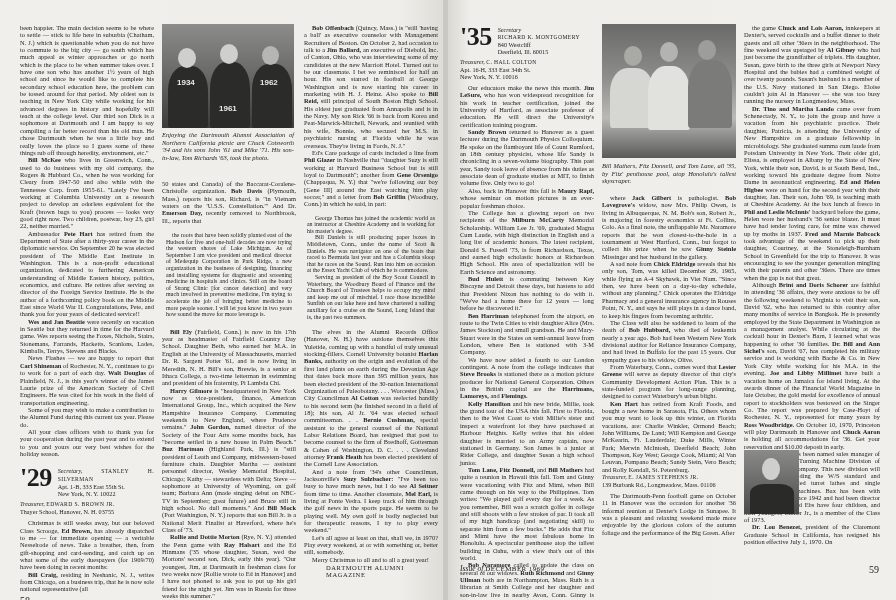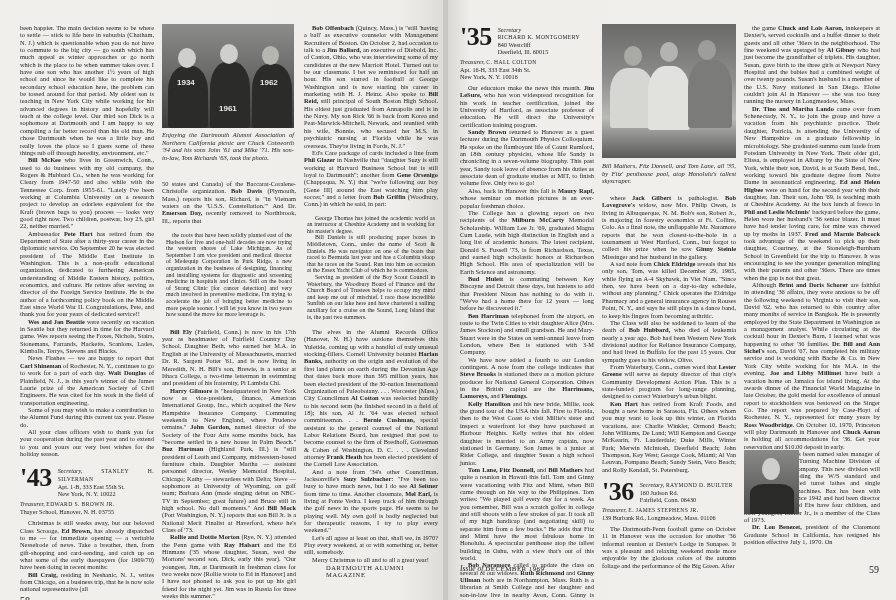--- a/index.html
+++ b/index.html
@@ -43,21 +43,21 @@
       <div id="l-col1-paras">
           <p><b>Bill McKee</b><span> who lives in Greenwich, Conn., used to do business with my old company, the Rogers &amp; Hubbard Co., when he was working for Cleary from 1947-50 and also while with the Tennessee Corp. from 1955-61. "Lately I've been working at Columbia University on a research project to develop an odorless equivalent for the Kraft (brown bags to you) process — looks very good right now. Two children, postwar, boy 23, girl 22, neither married."</span></p>
           <p><span>Ambassador </span><b>Pete Hart</b><span> has retired from the Department of State after a thirty-year career in the diplomatic service. On September 20 he was elected president of The Middle East Institute in Washington. This is a non-profit educational organization, dedicated to furthering American understanding of Middle Eastern history, politics, economics, and culture. He retires after serving as director of the Foreign Service Institute. He is the author of a forthcoming policy book on the Middle East since World War II. Congratulations, Pete, and thank you for your years of dedicated service!!</span></p>
           <p><b>Wes and Jan Beattie</b><span> were recently on vacation in Seattle but they returned in time for the Harvard game. Wes reports seeing the Foxes, Nichols, Stairs, Stonemans, Farrands, Hacketts, Scanlons, Lades, Kimballs, Terrys, Stevens and Blacks.</span></p>
           <p><span>News Flashes — we are happy to report that </span><b>Carl Shineman</b><span> of Rochester, N. Y., continues to go to work for a part of each day. </span><b>Walt Douglas</b><span> of Plainfield, N. J., is this year's winner of the James Laurie prize of the American Society of Civil Engineers. He was cited for his work in the field of transportation engineering.</span></p>
           <p><span>Some of you may wish to make a contribution to the Alumni Fund during this current tax year. Please do.</span></p>
           <p><span>All your class officers wish to thank you for your cooperation during the past year and to extend to you and yours our very best wishes for the holiday season.</span></p>
         </div>
 
       <div class="cls-head" style="margin-top:10px;">
-        <span class="cls-num">'43</span>
+        <span class="cls-num">'29</span>
         <div class="cls-info">
           <i>Secretary,</i>
           <span class="sc">STANLEY H. SILVERMAN</span><br>
           <span>Apt. 1-B, 333 East 55th St.</span><br>
           <span>New York, N. Y. 10022</span>
         </div>
       </div>
       <div class="treasurer">
         <i>Treasurer,</i>
         <span class="sc">EDWARD S. BROWN JR.</span><br>
@@ -157,29 +157,20 @@
     <div class="caption" style="left:154px; top:162px; width:134px;">Bill Mathers, Fitz Donnell, and Tom Lane, all '35, by Fitz' penthouse pool, atop Honolulu's tallest skyscraper.</div>
 
     <div class="col" style="left:154px; top:194px; width:134px;">
       <div id="r-col2-paras">
           <p><span>where </span><b>Jack Gilbert</b><span> is pathologist. </span><b>Bob Lovegrove's</b><span> widow, now Mrs. Philip Owen, is living in Albuquerque, N. M. Bob's son, Robert Jr., is majoring in forestry economics at Ft. Collins, Colo. As a final note, the unflappable Mr. Naramore reports that he won closest-to-the-hole in a tournament at West Hartford, Conn., but forgot to collect his prize when he saw </span><b>Ginny Steinle</b><span> Missinger and her husband in the gallery.</span></p>
           <p><span>A sad note from </span><b>Chick Eldridge</b><span> reveals that his only son, Tom, was killed December 29, 1965, while flying an A-4 Skyhawk, in Viet Nam. "Since then, we have been on a day-to-day schedule, without any planning." Chick operates the Eldridge Pharmacy and a general insurance agency in Rouses Point, N. Y., and says he still plays in a dance band, to keep his fingers from becoming arthritic.</span></p>
           <p><span>The Class will also be saddened to learn of the death of </span><b>Bob Hubbard,</b><span> who died of leukemia nearly a year ago. Bob had been Western New York divisional auditor for Reliance Insurance Company, and had lived in Buffalo for the past 15 years. Our sympathy goes to his widow, Olive.</span></p>
           <p><span>From Waterbury, Conn., comes word that </span><b>Lester Greene</b><span> will serve as deputy director of that city's Community Development Action Plan. This is a state-funded program for long-range planning, designed to correct Waterbury's urban blight.</span></p>
           <p><b>Ken Hart</b><span> has retired from Kraft Foods, and bought a new home in Sarasota, Fla. Others whom you may want to look up this winter, on Florida vacations, are: Charlie Winkler, Ormond Beach; John Williams, De Land; Will Kempton and George McKearin, Ft. Lauderdale; Duke Mills, Winter Park; Merwin McIntosh, Deerfield Beach; John Thompson, Key West; George Cook, Miami; Al Van Leuvan, Pompano Beach; Sandy Stein, Vero Beach; and Rolly Kendall, St. Petersburg.</span></p>
         </div>
-      <div class="cls-head" style="margin-top:8px;">
-        <span class="cls-num">'36</span>
-        <div class="cls-info">
-          <i>Secretary,</i>
-          <span class="sc">RAYMOND D. BUILTER</span><br>
-          <span>160 Judson Rd.</span><br>
-          <span>Fairfield, Conn. 06430</span>
-        </div>
-      </div>
       <div class="treasurer">
         <i>Treasurer,</i>
         <span class="sc">E. JAMES STEPHENS JR.</span><br>
         <span>139 Burbank Rd., Longmeadow, Mass. 01106</span>
       </div>
       <p>The Dartmouth-Penn football game on October 11 in Hanover was the occasion for another '36 informal reunion at Dexter's Lodge in Sunapee. It was a pleasant and relaxing weekend made more enjoyable by the glorious colors of the autumn foliage and the performance of the Big Green. After</p>
     </div>
 
     <div class="col" style="left:296px; top:24px; width:136px;">
       <div id="r-col3-paras">

